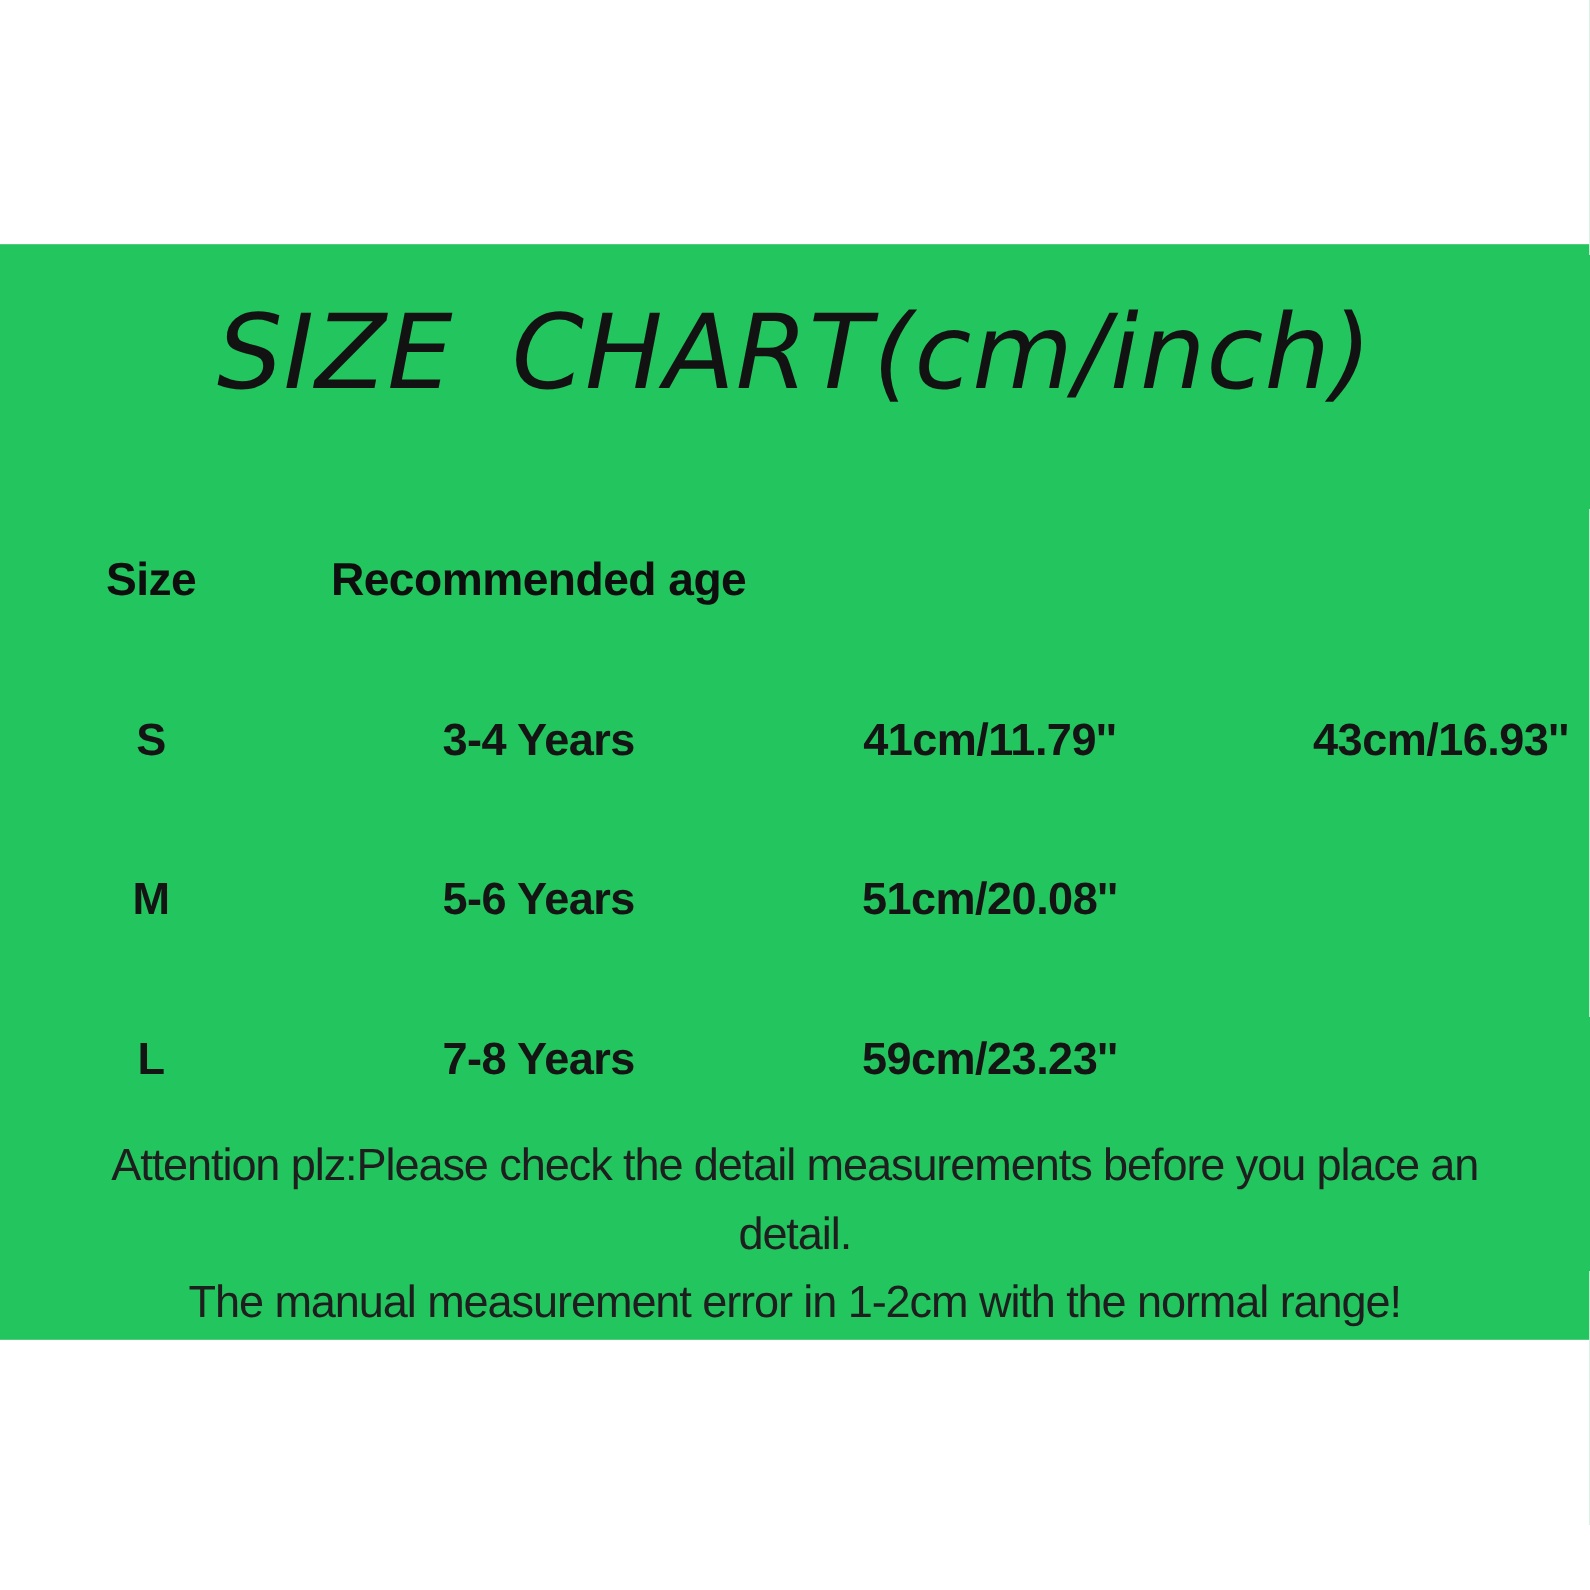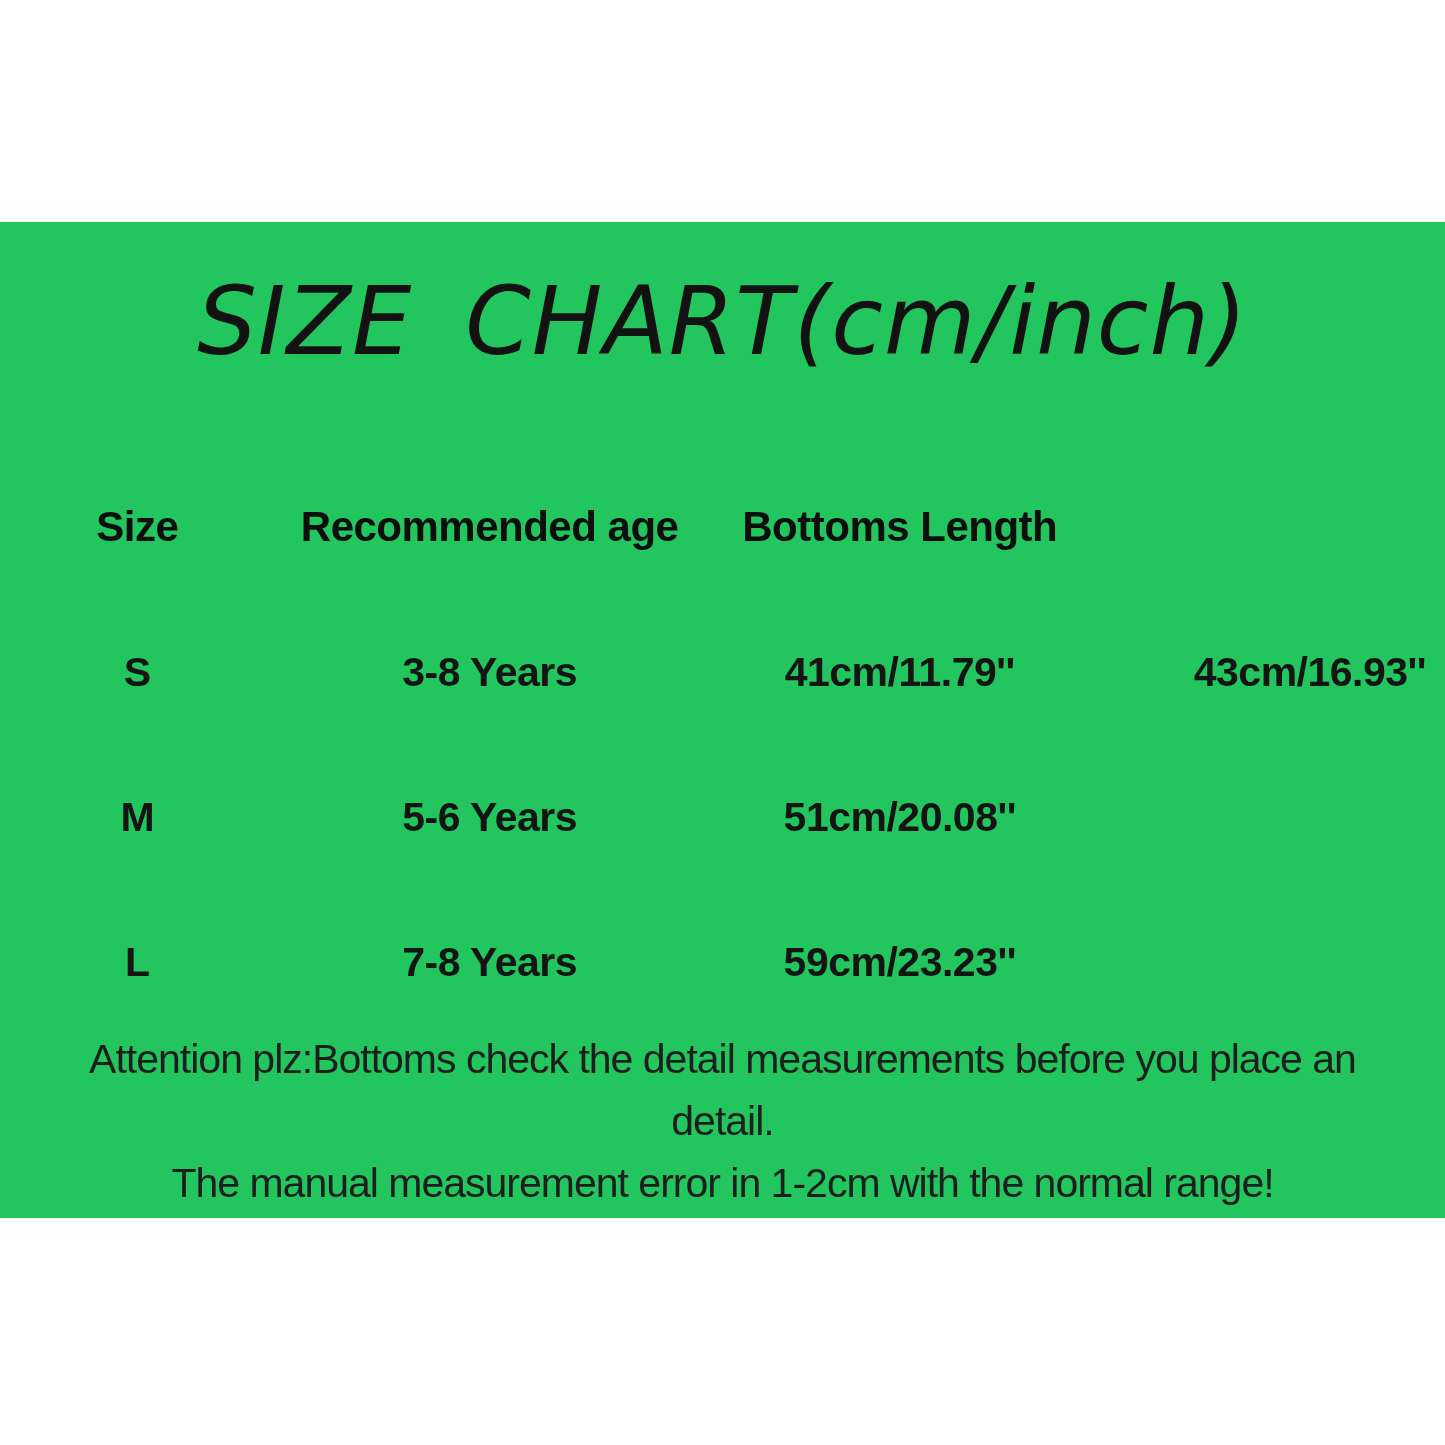--- a/index.html
+++ b/index.html
@@ -85,42 +85,41 @@
 <body>
 
 <div class="canvas">
   <div class="panel" data-bind-bg="colors.panel_bg" style="background: #22c55e;">
 
     <div class="title" data-bind="title">SIZE CHART(cm/inch)</div>
 
     <div class="trow header row-header">
       <div class="cell" data-bind="table.headers.0">Size</div>
       <div class="cell" data-bind="table.headers.1">Recommended age</div>
-      <div class="cell" data-bind="table.headers.3">Bottoms Length</div>
     </div>
 
     <div class="trow row-s">
       <div class="cell" data-bind="table.rows.0.size">S</div>
-      <div class="cell" data-bind="table.rows.0.age">3-8 Years</div>
+      <div class="cell" data-bind="table.rows.0.age">3-4 Years</div>
       <div class="cell" data-bind="table.rows.0.waist">41cm/11.79''</div>
       <div class="cell" data-bind="table.rows.0.length">43cm/16.93''</div>
     </div>
 
     <div class="trow row-m">
       <div class="cell" data-bind="table.rows.1.size">M</div>
       <div class="cell" data-bind="table.rows.1.age">5-6 Years</div>
       <div class="cell" data-bind="table.rows.1.waist">51cm/20.08''</div>
     </div>
 
     <div class="trow row-l">
       <div class="cell" data-bind="table.rows.2.size">L</div>
       <div class="cell" data-bind="table.rows.2.age">7-8 Years</div>
       <div class="cell" data-bind="table.rows.2.waist">59cm/23.23''</div>
     </div>
 
     <div class="notes">
-      <div class="note-line" data-bind="notes.lines.0">Attention plz:Bottoms check the detail measurements before you place an</div>
+      <div class="note-line" data-bind="notes.lines.0">Attention plz:Please check the detail measurements before you place an</div>
       <div class="note-line" data-bind="notes.lines.1">detail.</div>
       <div class="note-line" data-bind="notes.lines.2">The manual measurement error in 1-2cm with the normal range!</div>
     </div>
 
   </div>
 </div>
 
 </body></html>

